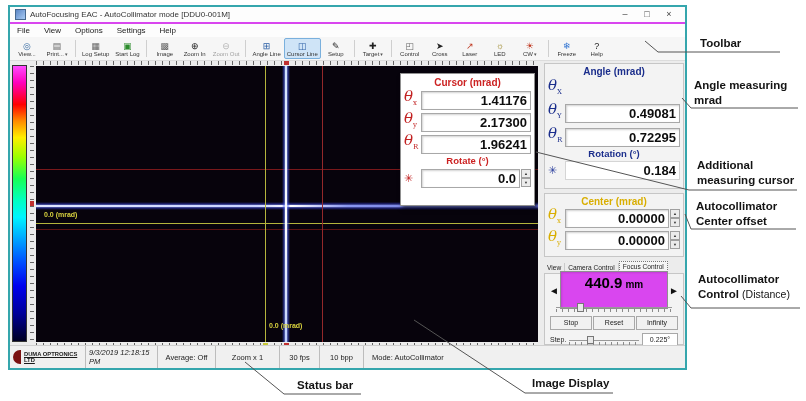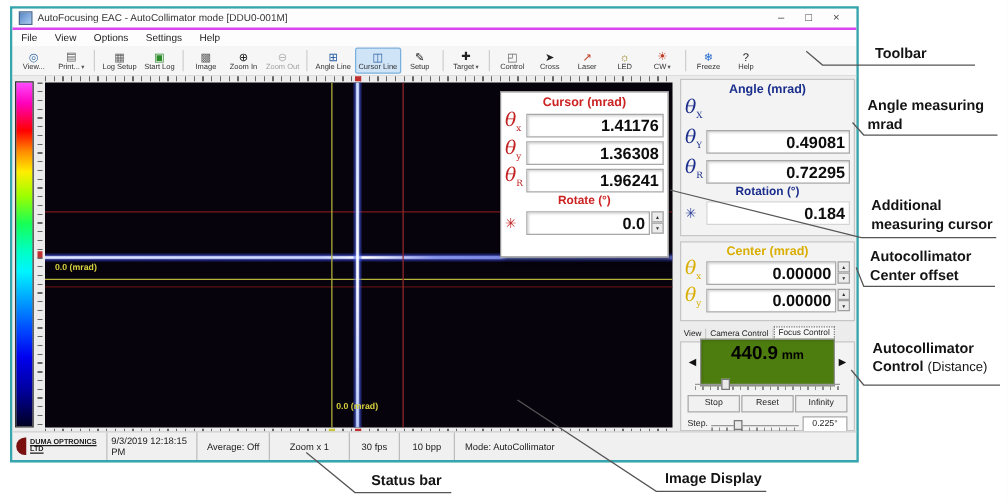--- a/index.html
+++ b/index.html
@@ -68,21 +68,21 @@
 
   
   .rp{position:absolute;left:534px;top:2px;width:140px;height:282px;}
   .group{position:absolute;left:0;width:140px;border:1px solid #c6c6c6;background:#f3f3f3;box-sizing:border-box;padding:1px 3px;}
   .g-title{font-size:10px;font-weight:bold;text-align:center;height:13px;line-height:13px;}
   .tabs{position:absolute;left:0;top:196px;width:140px;height:13px;display:flex;align-items:flex-end;font-size:6.6px;color:#222;}
   .tab{padding:1px 3px;border-right:1px solid #cacaca;}
   .tab.active{border:1px dotted #777;background:#f6f6f6;}
   .dist-row{display:flex;align-items:center;height:24px;margin-top:3px;}
   .arrowbtn{font-size:10px;color:#111;width:12px;text-align:center;flex:0 0 12px;}
-  .distbox{flex:1;height:38px;border:1px solid #909090;background:#4d7c0f;box-shadow:inset 1px 1px 2px rgba(0,0,0,.12);
+  .distbox{flex:1;height:38px;border:1px solid #909090;background:#d946ef;box-shadow:inset 1px 1px 2px rgba(0,0,0,.12);
     display:flex;align-items:baseline;justify-content:center;gap:3px;font-weight:bold;color:#000;padding-top:2px;box-sizing:border-box;}
   .dist-val{font-size:15px;}.dist-unit{font-size:10px;}
   .slider{height:9px;margin:1px 8px 0 8px;position:relative;}
   .track{position:absolute;left:0;right:0;top:4px;height:1px;background:#999;}
   .ticks{position:absolute;left:0;right:0;top:6px;height:3px;background:repeating-linear-gradient(90deg,#8a8a8a 0 1px,transparent 1px 6px);}
   .thumb{position:absolute;top:0;width:7px;height:9px;background:#e9e9e9;border:1px solid #777;box-sizing:border-box;}
   .btn-row{display:flex;justify-content:space-between;margin:4px 2px 0 2px;}
   .btn{font-size:7px;color:#222;border:1px solid #a8a8a8;background:#f1f1f1;width:40px;height:12px;line-height:11px;text-align:center;}
   .step-row{display:flex;align-items:center;gap:3px;margin:3px 2px 0 2px;}
   .step-label{font-size:7px;color:#222;flex:0 0 auto;}
@@ -243,21 +243,21 @@
         <span class="zl" style="left:233px;top:256px;">0.0 (mrad)</span>
 
         <div class="cursor-panel">
           <div class="cp-title">Cursor (mrad)</div>
           <div class="p-row">
             <span class="theta t-red"><span>θ</span><sub>x</sub></span>
             <span class="valuebox">1.41176</span>
           </div>
           <div class="p-row">
             <span class="theta t-red"><span>θ</span><sub>y</sub></span>
-            <span class="valuebox">1.36308</span>
+            <span class="valuebox">2.17300</span>
           </div>
           <div class="p-row">
             <span class="theta t-red"><span>θ</span><sub>R</sub></span>
             <span class="valuebox">1.96241</span>
           </div>
           <div class="cp-title" style="font-size:9.5px;height:12px;line-height:12px;">Rotate (°)</div>
           <div class="p-row">
             <span class="aster t-red">✳</span>
             <span class="valuebox">0.0</span>
             <span class="spin">
@@ -345,21 +345,21 @@
           </div>
         </div>
       </div>
     </div>
 
     <div class="statusbar">
       <div class="scell" style="width:76px;justify-content:flex-start;">
         <span class="semicircle"></span>
         <span class="logotext">DUMA OPTRONICS LTD</span>
       </div>
-      <div class="scell" style="width:72px;">9/3/2019 12:18:15 PM</div>
+      <div class="scell" style="width:72px;font-style:italic;">9/3/2019 12:18:15 PM</div>
       <div class="scell" style="width:58px;">Average: Off</div>
       <div class="scell" style="width:64px;">Zoom x 1</div>
       <div class="scell" style="width:40px;">30 fps</div>
       <div class="scell" style="width:44px;">10 bpp</div>
       <div class="scell" style="flex:1;justify-content:flex-start;border-right:none;padding-left:8px;">Mode: AutoCollimator</div>
     </div>
   </div>
 
   <svg class="leaders" width="806" height="401">
     <polyline points="645,41 658,52 780,52" fill="none" stroke="#555" stroke-width="1"></polyline>

